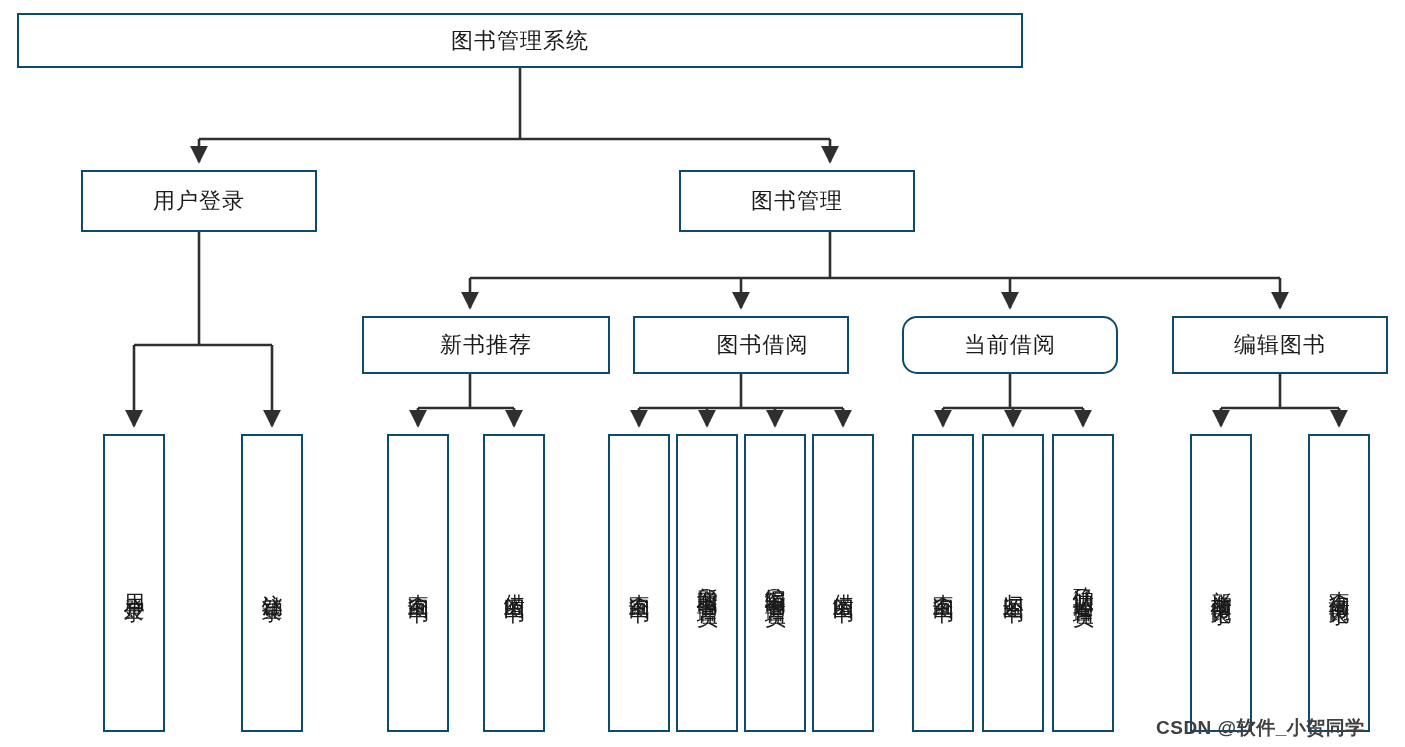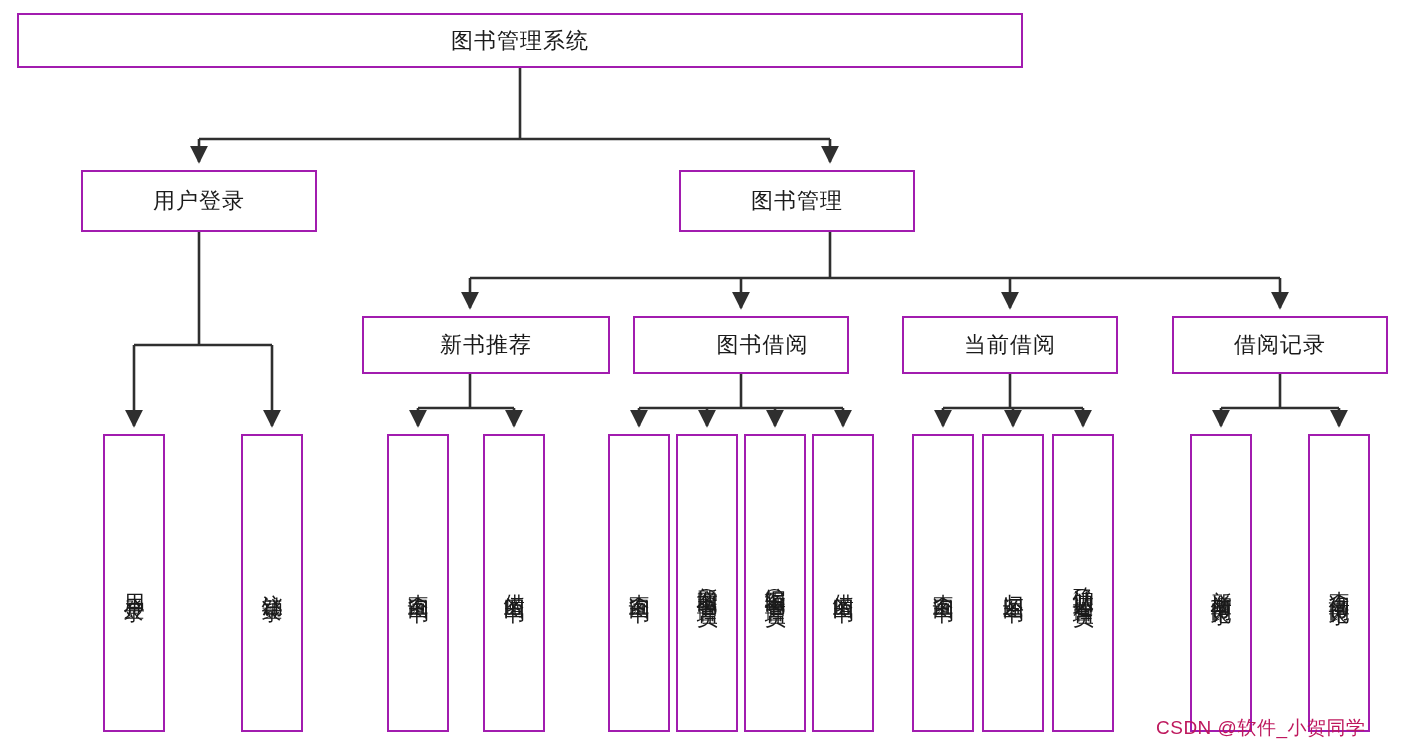--- a/index.html
+++ b/index.html
@@ -19,21 +19,21 @@
   }
   svg.connectors {
     position: absolute;
     left: 0; top: 0;
     width: 1405px;
     height: 747px;
     pointer-events: none;
   }
   .node {
     position: absolute;
-    border: 2px solid #a21caf;
+    border: 2px solid #0c4a6e;
     background: #ffffff;
     display: flex;
     align-items: center;
     justify-content: center;
     color: #1a1a1a;
   }
   .node.horiz .label {
     font-size: 22px;
     line-height: 1.15;
     letter-spacing: 1px;
@@ -125,25 +125,25 @@
   <div class="node horiz" id="node-l2-1" style="left: 679px; top: 170px; width: 236px; height: 62px; align-items: center;">
     <span class="label">图书管理</span>
   </div>
 
   <div class="node horiz" id="node-l3-0" style="left: 362px; top: 316px; width: 248px; height: 58px;">
     <span class="label">新书推荐</span>
   </div>
   <div class="node horiz" id="node-l3-1" style="left: 633px; top: 316px; width: 216px; height: 58px; padding-left: 43px;">
     <span class="label">图书借阅</span>
   </div>
-  <div class="node horiz" id="node-l3-2" style="left: 902px; top: 316px; width: 216px; height: 58px;">
+  <div class="node horiz" id="node-l3-2" style="left: 902px; top: 316px; width: 216px; height: 58px; border-radius: 15px;">
     <span class="label">当前借阅</span>
   </div>
   <div class="node horiz" id="node-l3-3" style="left: 1172px; top: 316px; width: 216px; height: 58px;">
-    <span class="label">借阅记录</span>
+    <span class="label">编辑图书</span>
   </div>
 
   <div class="node vert" id="leaf-0" style="left: 103px; top: 434px; width: 62px; height: 298px;">
     <span class="label">用户登录</span>
   </div>
   <div class="node vert" id="leaf-1" style="left: 241px; top: 434px; width: 62px; height: 298px;">
     <span class="label">注销登录</span>
   </div>
   <div class="node vert" id="leaf-2" style="left: 387px; top: 434px; width: 62px; height: 298px;">
     <span class="label">查询图书</span>
@@ -172,15 +172,15 @@
   <div class="node vert" id="leaf-10" style="left: 1052px; top: 434px; width: 62px; height: 298px;">
     <span class="label">确认归还（管理员）</span>
   </div>
   <div class="node vert" id="leaf-11" style="left: 1190px; top: 434px; width: 62px; height: 298px;">
     <span class="label">新增借阅记录</span>
   </div>
   <div class="node vert" id="leaf-12" style="left: 1308px; top: 434px; width: 62px; height: 298px;">
     <span class="label">查询借阅记录</span>
   </div>
 
-  <div class="watermark" style="left: 1156px; top: 715px; color: #be185d;">CSDN @软件_小贺同学</div>
+  <div class="watermark" style="left: 1156px; top: 715px; color: #404040; font-weight: bold;">CSDN @软件_小贺同学</div>
 
 </div>
 
 </body></html>

